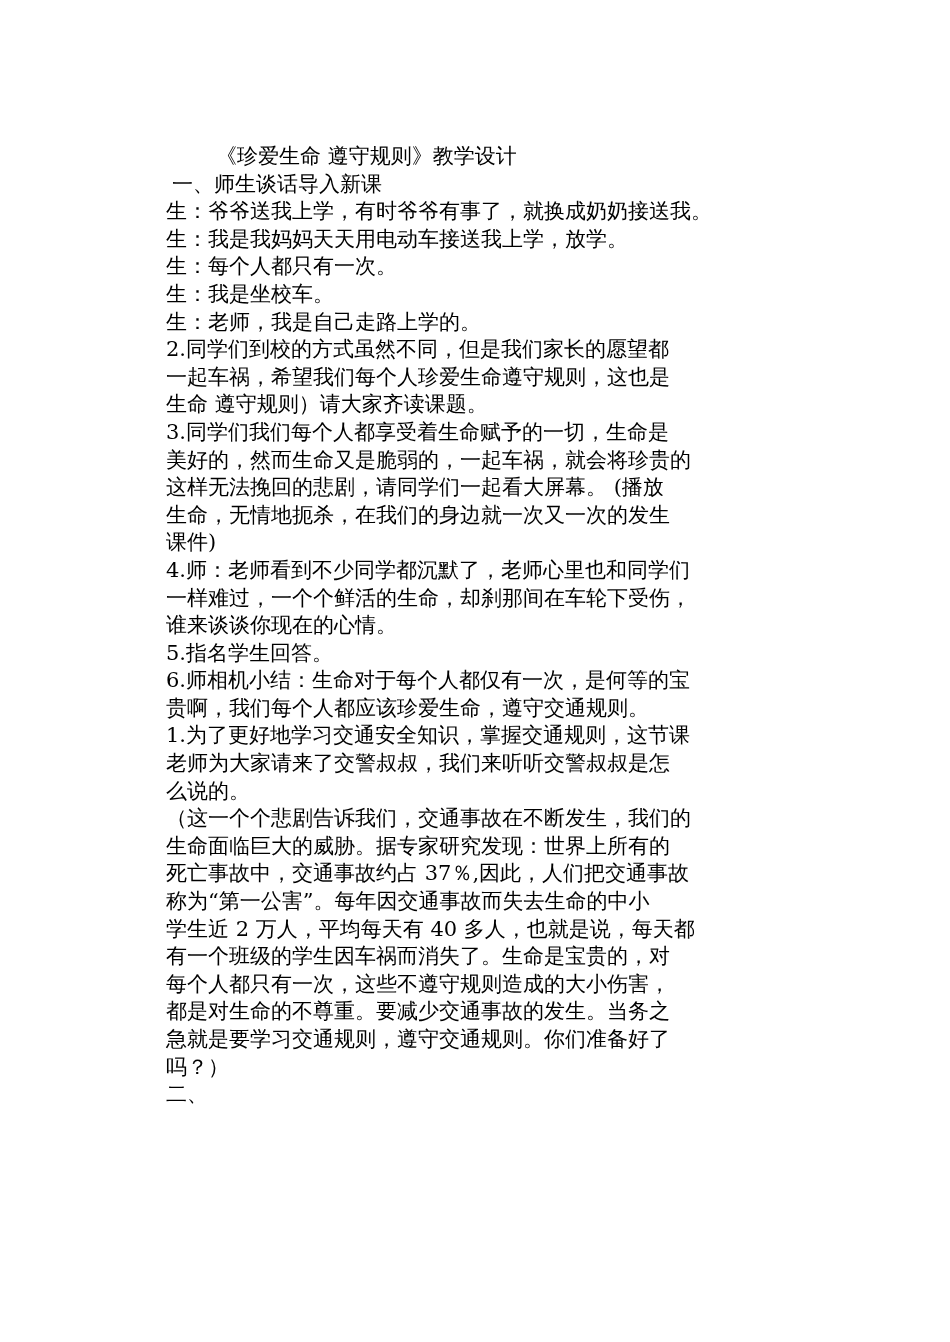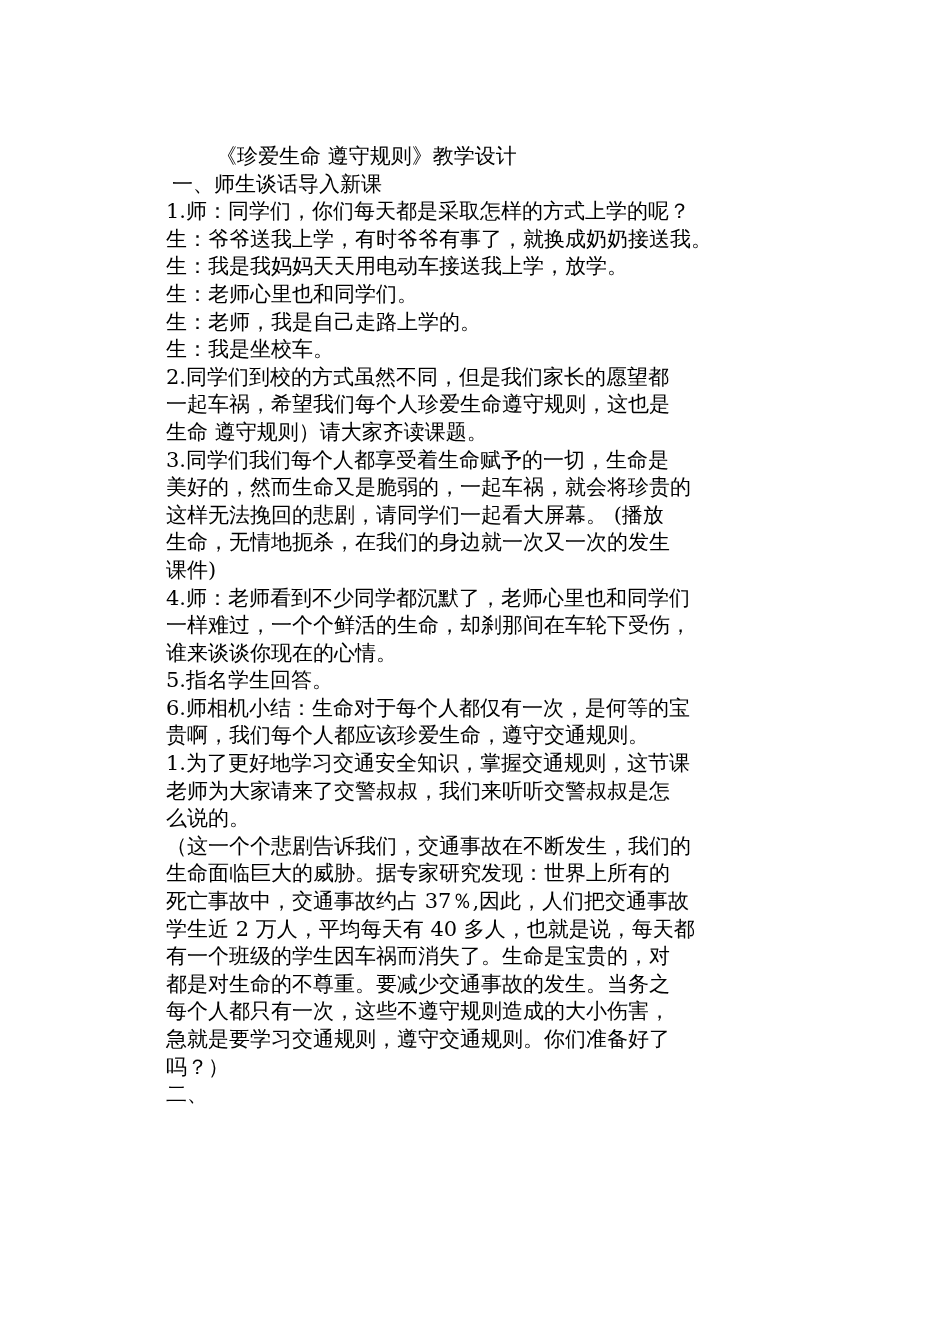--- a/index.html
+++ b/index.html
@@ -39,47 +39,47 @@
   .title { padding-left: 50px; }
   .section { padding-left: 6px; }
 </style>
 </head>
 <body>
 
 <div class="page">
   <div class="content">
     <span class="line title">《珍爱生命 遵守规则》教学设计</span>
     <span class="line section">一、师生谈话导入新课</span>
-    <span class="line">1.师：同学们，你们每天都是采取怎样的方式上学的呢？</span>
     <span class="line">生：爷爷送我上学，有时爷爷有事了，就换成奶奶接送我。</span>
     <span class="line">生：我是我妈妈天天用电动车接送我上学，放学。</span>
-    <span class="line">生：老师心里也和同学们。</span>
+    <span class="line">生：每个人都只有一次。</span>
+    <span class="line">生：我是坐校车。</span>
     <span class="line">生：老师，我是自己走路上学的。</span>
-    <span class="line">生：我是坐校车。</span>
     <span class="line">2.同学们到校的方式虽然不同，但是我们家长的愿望都</span>
     <span class="line">一起车祸，希望我们每个人珍爱生命遵守规则，这也是</span>
     <span class="line">生命  遵守规则）请大家齐读课题。</span>
     <span class="line">3.同学们我们每个人都享受着生命赋予的一切，生命是</span>
     <span class="line">美好的，然而生命又是脆弱的，一起车祸，就会将珍贵的</span>
     <span class="line">这样无法挽回的悲剧，请同学们一起看大屏幕。   (播放</span>
     <span class="line">生命，无情地扼杀，在我们的身边就一次又一次的发生</span>
     <span class="line">课件)</span>
     <span class="line">4.师：老师看到不少同学都沉默了，老师心里也和同学们</span>
     <span class="line">一样难过，一个个鲜活的生命，却刹那间在车轮下受伤，</span>
     <span class="line">谁来谈谈你现在的心情。</span>
     <span class="line">5.指名学生回答。</span>
     <span class="line">6.师相机小结：生命对于每个人都仅有一次，是何等的宝</span>
     <span class="line">贵啊，我们每个人都应该珍爱生命，遵守交通规则。</span>
     <span class="line">1.为了更好地学习交通安全知识，掌握交通规则，这节课</span>
     <span class="line">老师为大家请来了交警叔叔，我们来听听交警叔叔是怎</span>
     <span class="line">么说的。</span>
     <span class="line">（这一个个悲剧告诉我们，交通事故在不断发生，我们的</span>
     <span class="line">生命面临巨大的威胁。据专家研究发现：世界上所有的</span>
     <span class="line">死亡事故中，交通事故约占 37％,因此，人们把交通事故</span>
+    <span class="line">称为“第一公害”。每年因交通事故而失去生命的中小</span>
     <span class="line">学生近 2 万人，平均每天有 40 多人，也就是说，每天都</span>
     <span class="line">有一个班级的学生因车祸而消失了。生命是宝贵的，对</span>
+    <span class="line">每个人都只有一次，这些不遵守规则造成的大小伤害，</span>
     <span class="line">都是对生命的不尊重。要减少交通事故的发生。当务之</span>
-    <span class="line">每个人都只有一次，这些不遵守规则造成的大小伤害，</span>
     <span class="line">急就是要学习交通规则，遵守交通规则。你们准备好了</span>
     <span class="line">吗？）</span>
     <span class="line">二、</span>
   </div>
 </div>
 
 </body></html>

